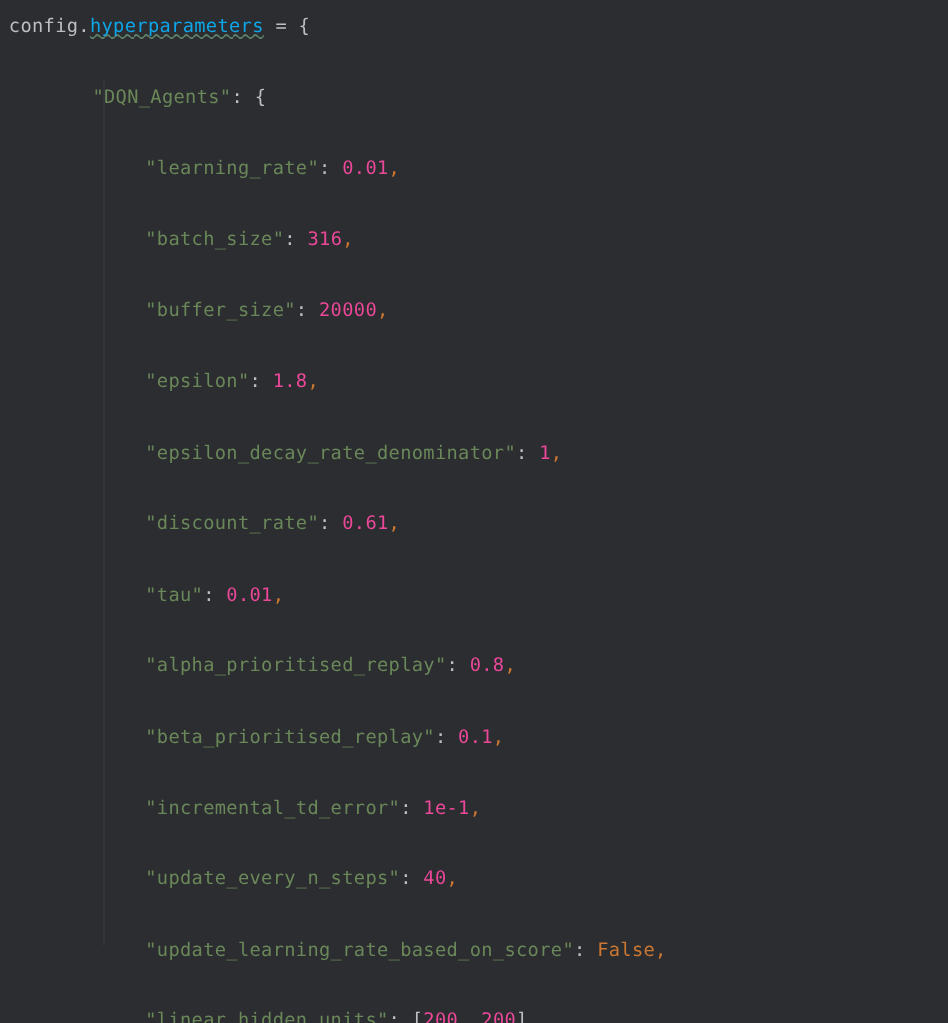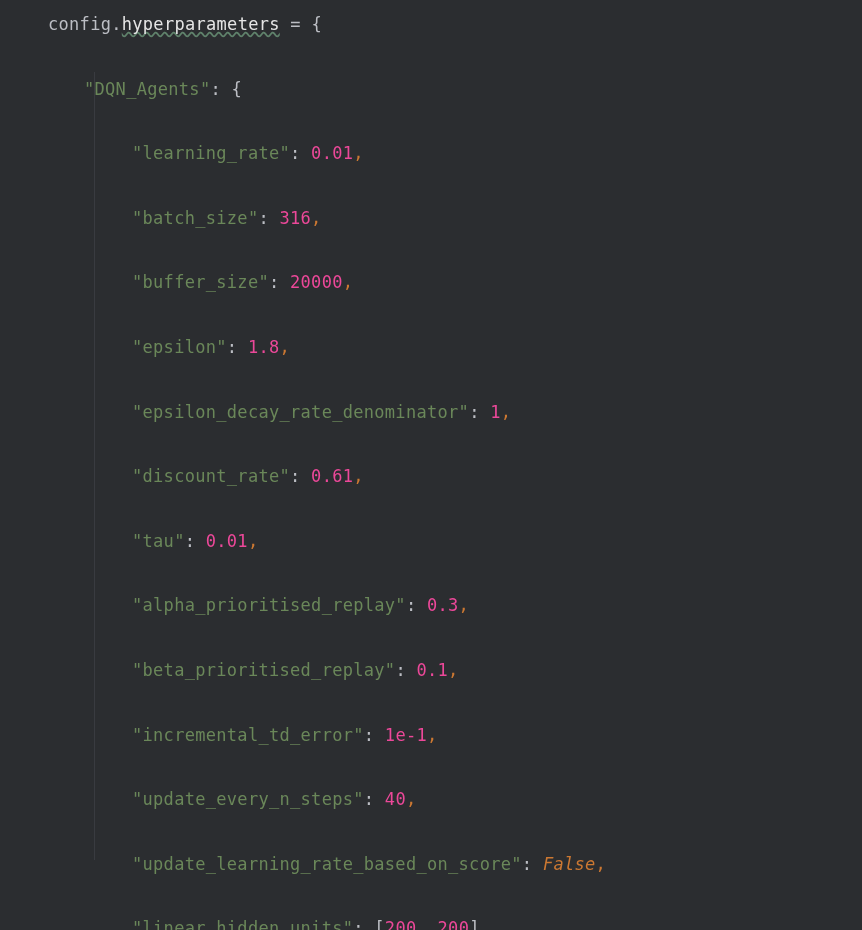--- a/index.html
+++ b/index.html
@@ -24,50 +24,50 @@
     left: 94px;
     top: 72px;
     bottom: 70px;
     width: 1px;
     background: #393b40;
   }
   .ln { display: block; white-space: pre; }
   .indent0 { padding-left: 4px; }
   .indent1 { padding-left: 80px; }
   .indent2 { padding-left: 128px; }
-  .obj { color: #bcbec4; margin-left: 40px; }
+  .obj { color: #bcbec4; }
   .attr-underline {
-    color: #e5e5e5;
+    color: #0ea5e9;
     text-decoration: underline wavy #5f826b;
     text-decoration-skip-ink: none;
   }
   .op { color: #bcbec4; }
   .brace { color: #bcbec4; }
   .bracket { color: #bcbec4; }
   .comma { color: #cc7832; }
   .colon { color: #bcbec4; }
   .key { color: #6a8759; }
   .num { color: #ec4899; }
-  .kw { color: #cc7832; font-style: italic; }
+  .kw { color: #cc7832; }
 </style>
 </head>
 <body>
 
 <div class="guide"></div>
 
 <pre><span class="ln indent0"><span class="obj">config</span><span class="op">.</span><span class="attr-underline">hyperparameters</span> <span class="op">=</span> <span class="brace">{</span></span>
 <span class="ln indent1"><span class="key">"DQN_Agents"</span><span class="colon">: </span><span class="brace">{</span></span>
 <span class="ln indent2"><span class="key">"learning_rate"</span><span class="colon">: </span><span class="num">0.01</span><span class="comma">,</span></span>
 <span class="ln indent2"><span class="key">"batch_size"</span><span class="colon">: </span><span class="num">316</span><span class="comma">,</span></span>
 <span class="ln indent2"><span class="key">"buffer_size"</span><span class="colon">: </span><span class="num">20000</span><span class="comma">,</span></span>
 <span class="ln indent2"><span class="key">"epsilon"</span><span class="colon">: </span><span class="num">1.8</span><span class="comma">,</span></span>
 <span class="ln indent2"><span class="key">"epsilon_decay_rate_denominator"</span><span class="colon">: </span><span class="num">1</span><span class="comma">,</span></span>
 <span class="ln indent2"><span class="key">"discount_rate"</span><span class="colon">: </span><span class="num">0.61</span><span class="comma">,</span></span>
 <span class="ln indent2"><span class="key">"tau"</span><span class="colon">: </span><span class="num">0.01</span><span class="comma">,</span></span>
-<span class="ln indent2"><span class="key">"alpha_prioritised_replay"</span><span class="colon">: </span><span class="num">0.3</span><span class="comma">,</span></span>
+<span class="ln indent2"><span class="key">"alpha_prioritised_replay"</span><span class="colon">: </span><span class="num">0.8</span><span class="comma">,</span></span>
 <span class="ln indent2"><span class="key">"beta_prioritised_replay"</span><span class="colon">: </span><span class="num">0.1</span><span class="comma">,</span></span>
 <span class="ln indent2"><span class="key">"incremental_td_error"</span><span class="colon">: </span><span class="num">1e-1</span><span class="comma">,</span></span>
 <span class="ln indent2"><span class="key">"update_every_n_steps"</span><span class="colon">: </span><span class="num">40</span><span class="comma">,</span></span>
 <span class="ln indent2"><span class="key">"update_learning_rate_based_on_score"</span><span class="colon">: </span><span class="kw">False</span><span class="comma">,</span></span>
 <span class="ln indent2"><span class="key">"linear_hidden_units"</span><span class="colon">: </span><span class="bracket">[</span><span class="num">200</span><span class="comma">,</span> <span class="num">200</span><span class="bracket">]</span><span class="comma">,</span></span>
 
 
 
 
 

